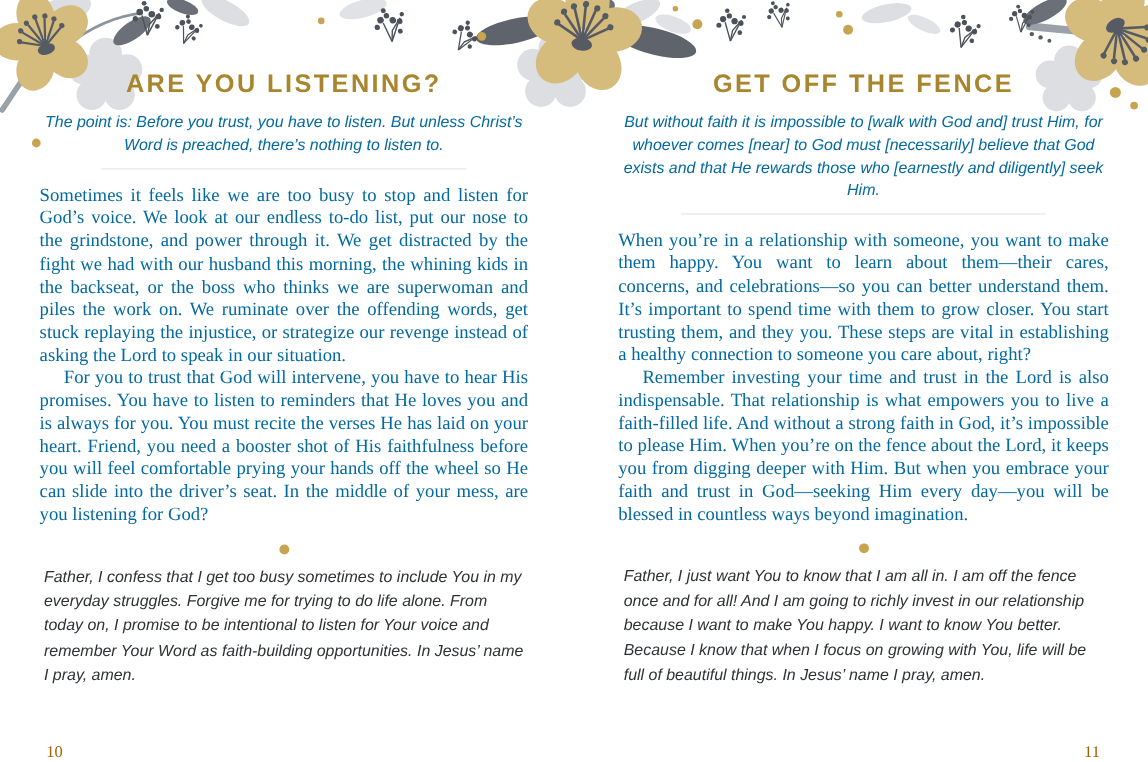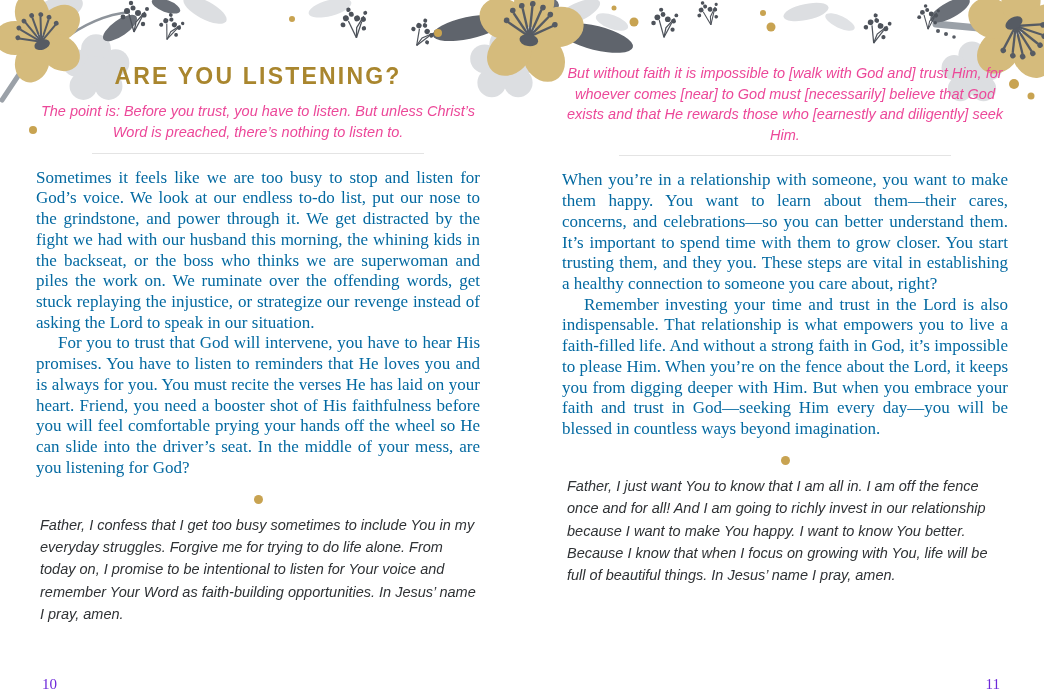--- a/index.html
+++ b/index.html
@@ -10,35 +10,35 @@
   .decor { position:absolute; top:0; left:0; pointer-events:none; z-index:0; }
   .page { position:absolute; top:16px; height:100%; z-index:1; box-sizing:border-box; padding-top:47px; }
   .page.left  { left:36px;  width:444px; }
   .page.right { left:562px; width:446px; }
   .title {
     margin:0 0 12px; font-family:"Liberation Sans", sans-serif; font-weight:bold;
     font-size:23px; line-height:1.15; letter-spacing:2.2px; text-align:center; color:#a9862e;
   }
   .verse {
     margin:0 auto; max-width:441px; font-family:"Liberation Sans", sans-serif;
-    font-style:italic; font-size:14.5px; line-height:1.42; text-align:center; color:#ec4899;
+    font-style:italic; font-size:14.5px; line-height:1.42; text-align:center; color:#0369a1;
   }
   .reference {
     margin:3px auto 0; font-family:"Liberation Sans", sans-serif; font-variant:small-caps;
     font-size:15.5px; letter-spacing:1.6px; text-align:center; color:#2f3235;
   }
   .divider { width:332px; height:1px; margin:10px auto 14px; background:#e4e4e4; }
   .body { margin:0; font-size:17px; line-height:1.22; text-align:justify; color:#0369a1; }
   .p2 { text-indent:22px;font-family:Liberation Serif, serif; }
   .dot { width:9px; height:9px; border-radius:50%; background:#c8a351; margin:16px auto 0; }
   .prayer {
     margin:10px auto 0; max-width:436px; font-family:"Liberation Sans", sans-serif;
     font-style:italic; font-size:14.5px; line-height:1.54; text-align:left; color:#2f3235;
   }
-  .pagenum { position:absolute; bottom:16px; font-size:15px; color:#6d28d9; }
+  .pagenum { position:absolute; bottom:16px; font-size:15px; color:#a16207; }
   .pn-left  { left:6px; }
   .pn-right { right:8px; }
 </style>
 </head>
 <body>
 
 <div class="spread">
 
   <svg class="decor" width="1044" height="150" viewBox="0 0 1044 150" aria-hidden="true">
     <defs>
@@ -158,20 +158,21 @@
     <p class="verse">The point is: Before you trust, you have to listen. But unless Christ’s Word is preached, there’s nothing to listen to.</p>
     <div class="divider"></div>
     <p class="body p1">Sometimes it feels like we are too busy to stop and listen for God’s voice. We look at our endless to-do list, put our nose to the grindstone, and power through it. We get distracted by the fight we had with our husband this morning, the whining kids in the backseat, or the boss who thinks we are superwoman and piles the work on. We ruminate over the offending words, get stuck replaying the injustice, or strategize our revenge instead of asking the Lord to speak in our situation.</p>
     <p class="body p2">For you to trust that God will intervene, you have to hear His promises. You have to listen to reminders that He loves you and is always for you. You must recite the verses He has laid on your heart. Friend, you need a booster shot of His faithfulness before you will feel comfortable prying your hands off the wheel so He can slide into the driver’s seat. In the middle of your mess, are you listening for God?</p>
     <div class="dot"></div>
     <p class="prayer">Father, I confess that I get too busy sometimes to include You in my everyday struggles. Forgive me for trying to do life alone. From today on, I promise to be intentional to listen for Your voice and remember Your Word as faith-building opportunities. In Jesus’ name I pray, amen.</p>
     <div class="pagenum pn-left">10</div>
   </section>
 
   <section class="page right">
+    <h1 class="title">GET OFF THE FENCE</h1>
     <p class="verse">But without faith it is impossible to [walk with God and] trust Him, for whoever comes [near] to God must [necessarily] believe that God exists and that He rewards those who [earnestly and diligently] seek Him.</p>
     <div class="divider"></div>
     <p class="body p1">When you’re in a relationship with someone, you want to make them happy. You want to learn about them—their cares, concerns, and celebrations—so you can better understand them. It’s important to spend time with them to grow closer. You start trusting them, and they you. These steps are vital in establishing a healthy connection to someone you care about, right?</p>
     <p class="body p2">Remember investing your time and trust in the Lord is also indispensable. That relationship is what empowers you to live a faith-filled life. And without a strong faith in God, it’s impossible to please Him. When you’re on the fence about the Lord, it keeps you from digging deeper with Him. But when you embrace your faith and trust in God—seeking Him every day—you will be blessed in countless ways beyond imagination.</p>
     <div class="dot"></div>
     <p class="prayer">Father, I just want You to know that I am all in. I am off the fence once and for all! And I am going to richly invest in our relationship because I want to make You happy. I want to know You better. Because I know that when I focus on growing with You, life will be full of beautiful things. In Jesus’ name I pray, amen.</p>
     <div class="pagenum pn-right">11</div>
   </section>
 
 </div>

